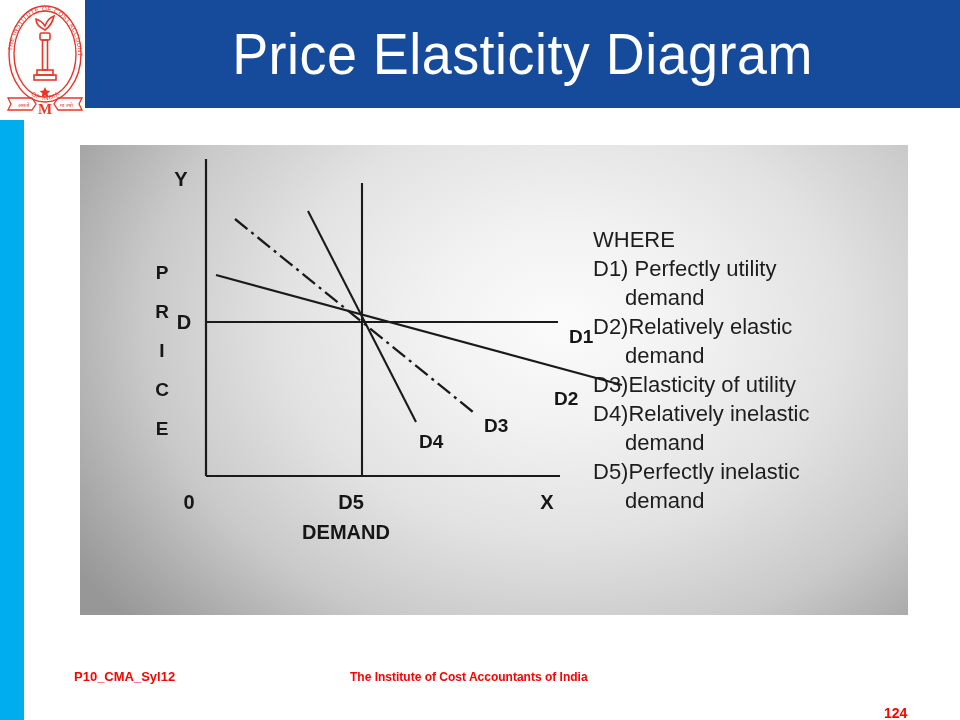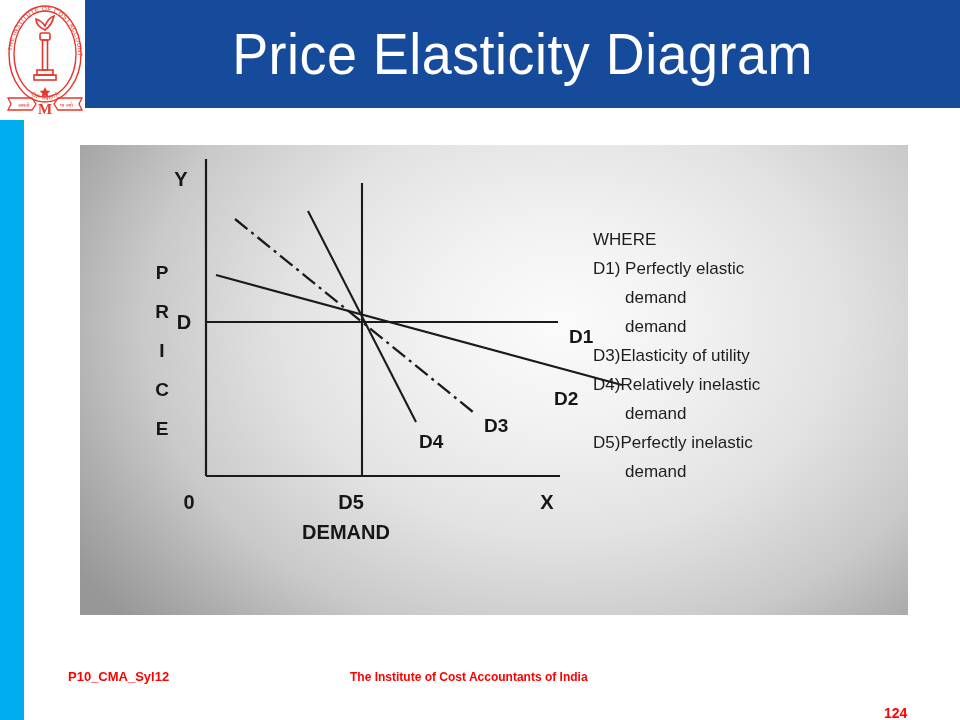--- a/index.html
+++ b/index.html
@@ -81,37 +81,37 @@
   #diagram svg { display: block; }
 
   
   #legend {
     position: absolute;
     left: 513px;
     top: 80px;
     width: 310px;
     color: #1d1d1d;
     font-family: "Liberation Sans", sans-serif;
-    font-size: 17px;
+    font-size: 22px;
     line-height: 29px;
     font-weight: 400;
   }
   #legend .where { }
   #legend .entry { }
   #legend .cont { padding-left: 32px; }
 
   
   .footer-text {
     position: absolute;
     color: #FF0000;
     font-family: "Liberation Sans", sans-serif;
     font-weight: bold;
     white-space: nowrap;
   }
-  #footer-left  { left: 68px;  top: 669px; font-size: 13px; }
+  #footer-left  { left: 74px;  top: 669px; font-size: 13px; }
   #footer-center{ left: 350px; top: 670px; font-size: 12px; }
   #footer-page  { left: 884px; top: 705px; font-size: 14px; }
 </style>
 </head>
 <body>
 
 <div id="header-band">
   <div id="slide-title">Price Elasticity Diagram</div>
 </div>
 
@@ -193,23 +193,24 @@
     <text x="474" y="260" font-family="'Liberation Sans', sans-serif" font-size="19" font-weight="bold" fill="#161616">D2</text>
 
     <text x="404" y="287" font-family="'Liberation Sans', sans-serif" font-size="19" font-weight="bold" fill="#161616">D3</text>
 
     <text x="339" y="303" font-family="'Liberation Sans', sans-serif" font-size="19" font-weight="bold" fill="#161616">D4</text>
   </svg>
 
   <div id="legend">
     <div class="where">WHERE</div>
 
-    <div class="entry">D1) Perfectly elastic</div>
-    <div class="cont">demand</div>
-
+    <div class="entry">D1) Perfectly utility</div>
+    <div class="cont">demand</div>
+
+    <div class="entry">D2)Relatively elastic</div>
     <div class="cont">demand</div>
 
     <div class="entry">D3)Elasticity of utility</div>
 
     <div class="entry">D4)Relatively inelastic</div>
     <div class="cont">demand</div>
 
     <div class="entry">D5)Perfectly inelastic</div>
     <div class="cont">demand</div>
   </div>

